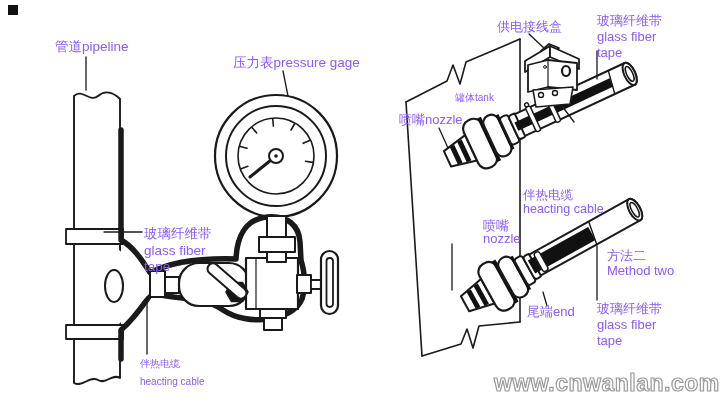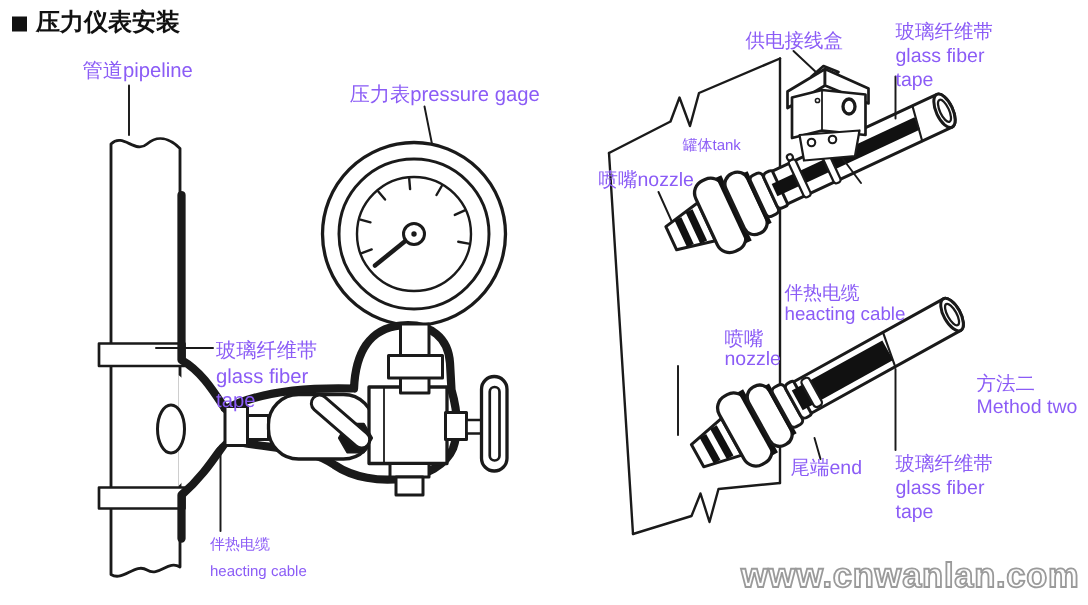--- a/index.html
+++ b/index.html
@@ -19,21 +19,21 @@
   .title .sq{width:10px;height:10px;background:#111;display:inline-block;}
   .wm{
     position:absolute;left:494px;top:370px;font-size:23px;font-weight:700;
     letter-spacing:0.5px;color:#fdfdfd;-webkit-text-stroke:1.2px #9a9a9a;
   }
   .f14{font-size:10px;line-height:17.5px;}
   .f135{font-size:13.5px;line-height:16.5px;}
   .tie{font-size:12.5px;line-height:14px;}
   .cr{font-size:12.5px;line-height:13.5px;}
   .nb{font-size:13px;line-height:12.5px;margin-left:47px;}
-  .m{line-height:15px;margin-left:44px;}
+  .m{line-height:15px;}
 </style>
 </head>
 <body>
 
 <div class="stage">
 
 <svg width="725" height="403" viewBox="0 0 725 403">
   <g stroke="#1a1a1a" fill="none" stroke-linecap="round" stroke-linejoin="round">
 
     <g>
@@ -165,21 +165,20 @@
         <line x1="452" y1="244" x2="452" y2="290"></line>
         <line x1="543" y1="292" x2="547" y2="306"></line>
         <line x1="597" y1="246" x2="597" y2="300"></line>
       </g>
     </g>
   </g>
 </svg>
 
 <div class="title">
   <span class="sq"></span>
-  <span>压力仪表安装</span>
 </div>
 
 <div class="lbl f135" style="left:233px;top:55px">压力表pressure gage</div>
 <div class="lbl f135" style="left:55px;top:39px">管道pipeline</div>
 <div class="lbl f135" style="left:144px;top:226px">玻璃纤维带
 glass fiber
 tape</div>
 <div class="lbl f14" style="left:140px;top:355px">伴热电缆
 heacting cable</div>
 

